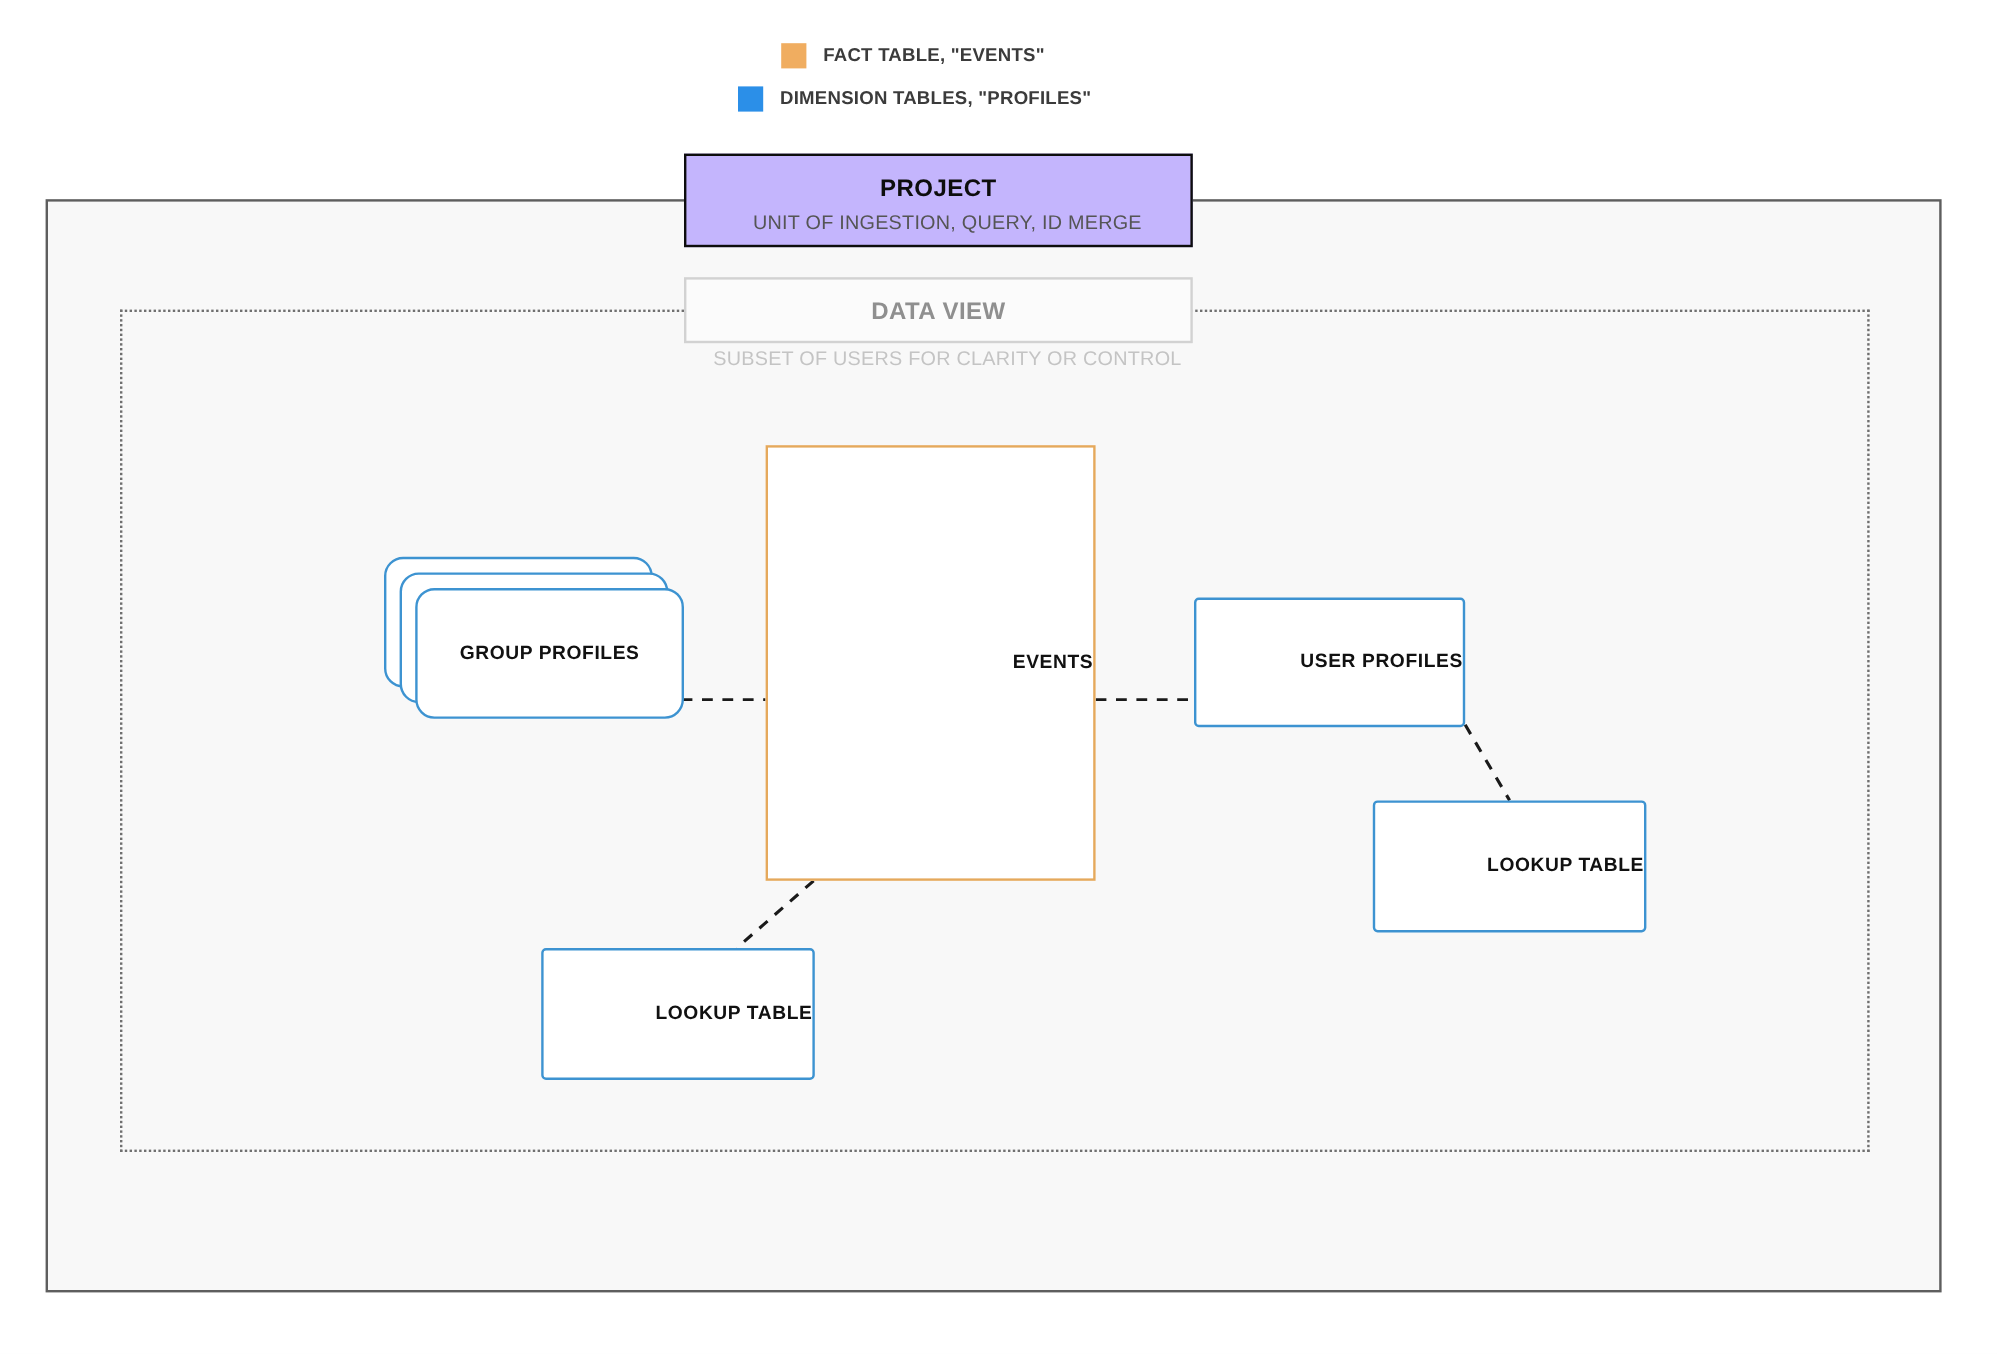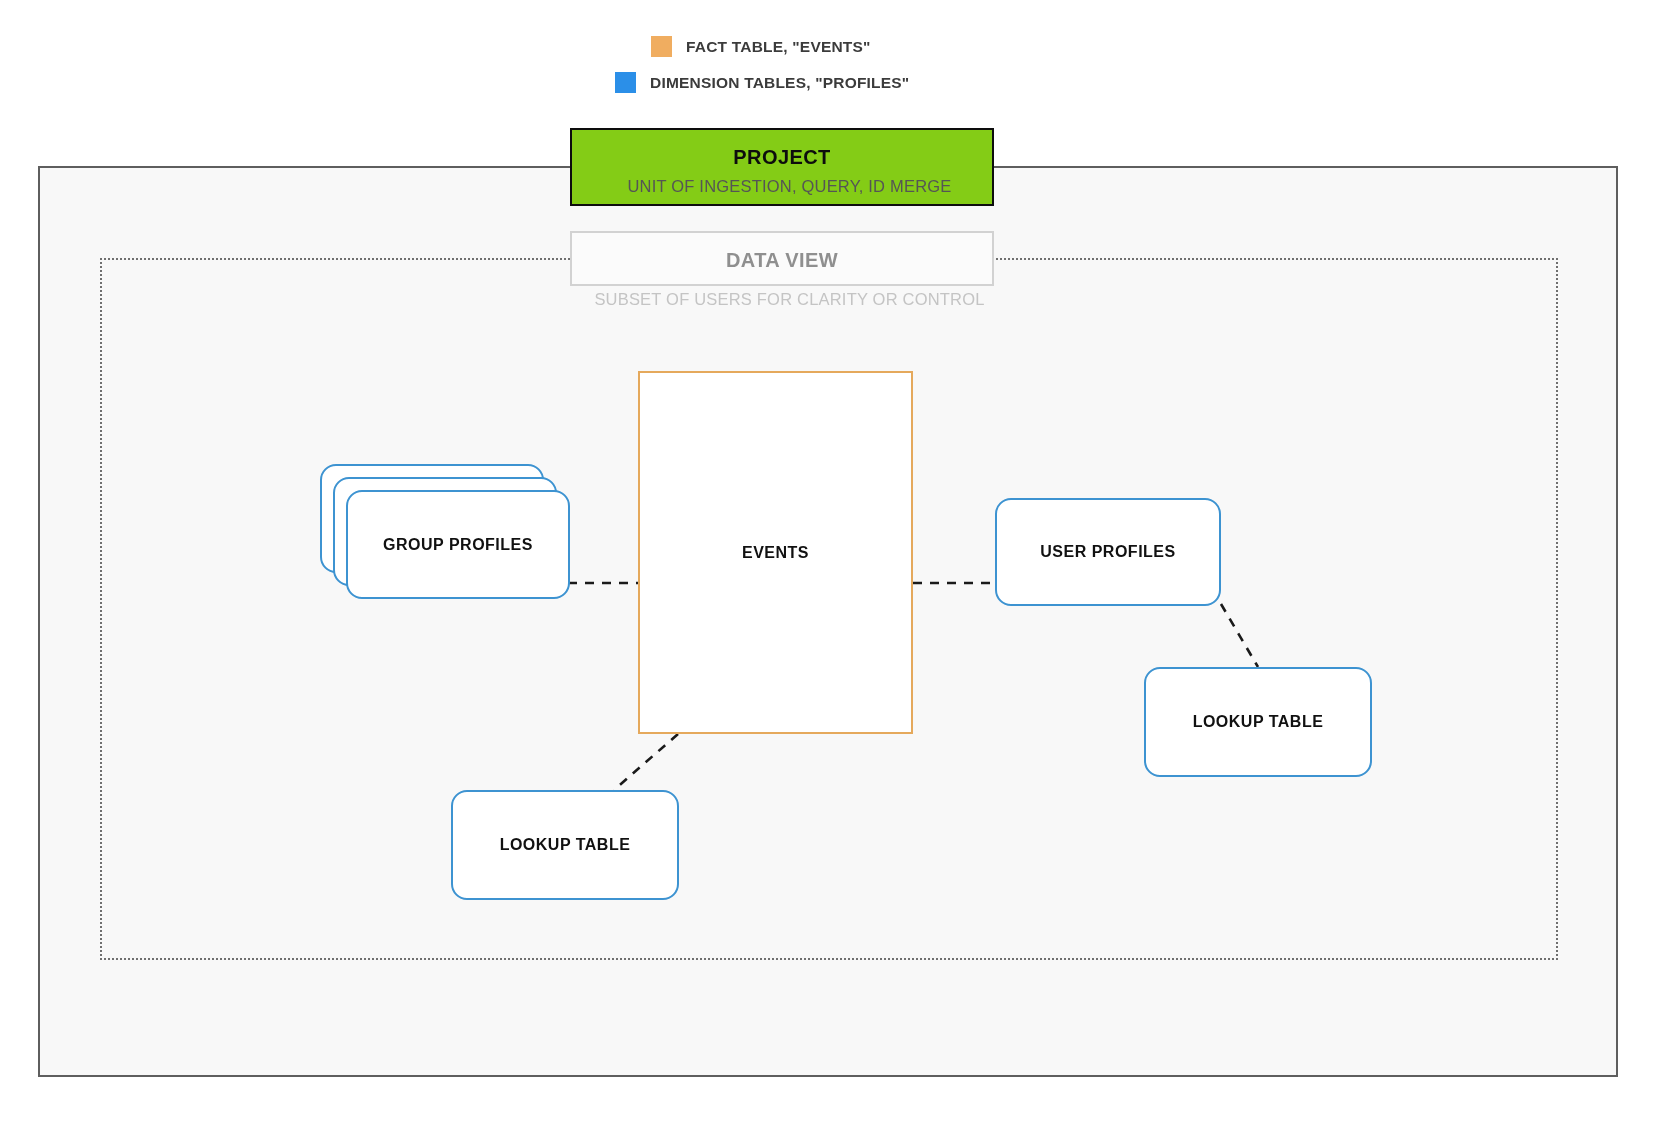--- a/index.html
+++ b/index.html
@@ -61,21 +61,21 @@
     width: 1458px;
     height: 702px;
     border: 2px dotted #6f6f6f;
     box-sizing: border-box;
   }
 
   
   .header-card {
     position: absolute;
     box-sizing: border-box;
-    background: #84cc16;
+    background: #c4b5fd;
     text-align: center;
     padding-top: 14px;
   }
   .header-card .title {
     font-size: 20px;
     font-weight: bold;
     letter-spacing: 0.4px;
     line-height: 1.35;
   }
   .header-card .subtitle {
@@ -108,21 +108,21 @@
   #dataview-card .title { color: #8f8f8f; }
   #dataview-card .subtitle { color: #c4c4c4; margin-top: 13px; }
 
   
   .entity {
     position: absolute;
     box-sizing: border-box;
     background: #ffffff;
     display: flex;
     align-items: center;
-    justify-content: center;
+    justify-content: flex-end;
   }
   .entity .label {
     font-size: 16px;
     font-weight: bold;
     letter-spacing: 0.5px;
     color: #111111;
     white-space: nowrap;
   }
 
   
@@ -130,21 +130,21 @@
     left: 638px;
     top: 371px;
     width: 275px;
     height: 363px;
     border: 2px solid #e5a95c;
   }
 
   
   .dim {
     border: 2px solid #3d93d1;
-    border-radius: 16px;
+    border-radius: 4px;
   }
 
   
   #group-profiles-stack {
     position: absolute;
     left: 320px;
     top: 464px;
     width: 250px;
     height: 104px;
   }

